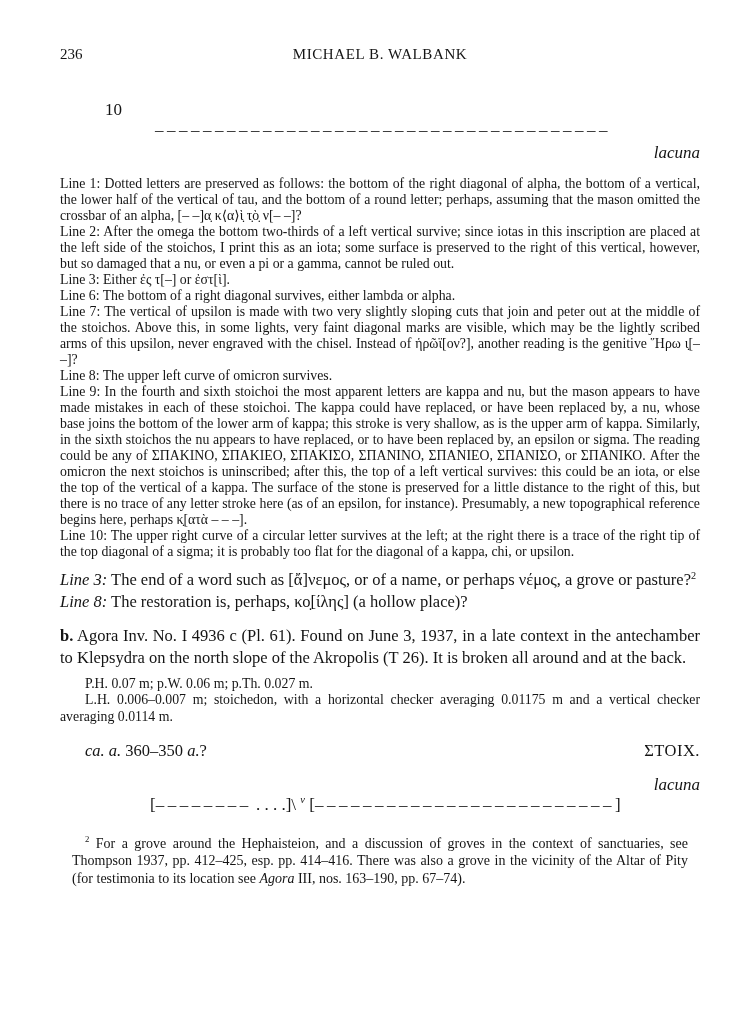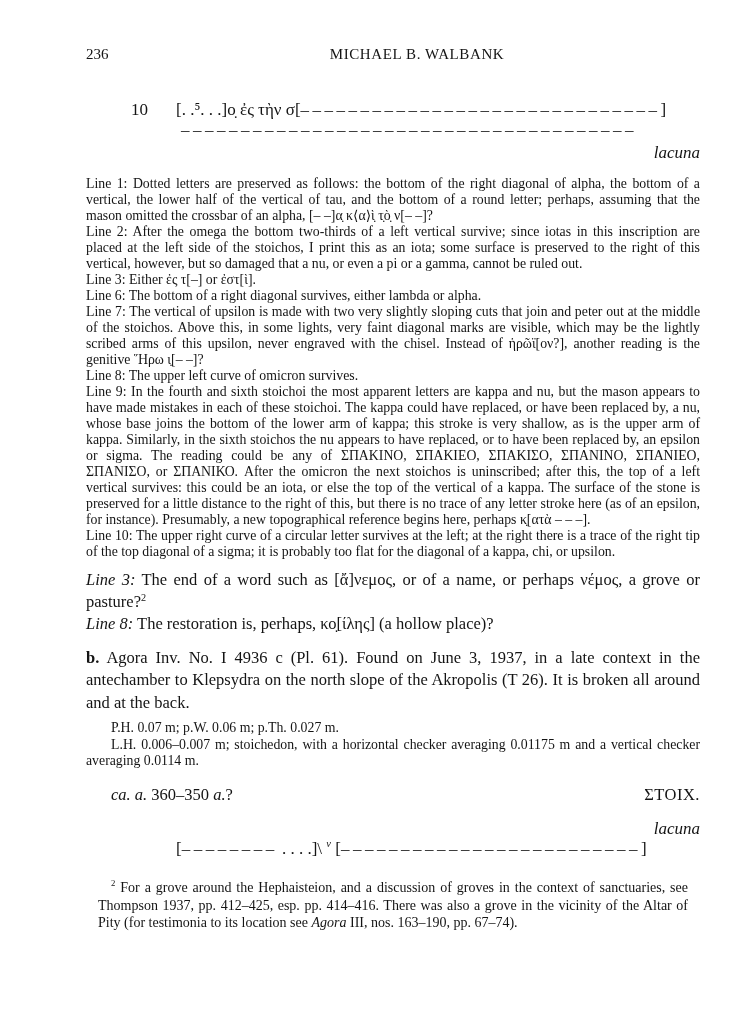--- a/index.html
+++ b/index.html
@@ -5,27 +5,27 @@
   * { box-sizing: border-box; }
   html, body { margin: 0; padding: 0; background: #e8e8e6; }
   .page {
     position: relative;
     width: 749px;
     height: 1024px;
     margin: 0 auto;
     background: #ffffff;
     color: #141414;
     font-family: "Liberation Serif", "DejaVu Serif", serif;
-    padding: 46px 49px 0 86px;
+    padding: 46px 49px 0 60px;
     overflow: hidden;
   }
   
   .running-head { position: relative; height: 20px; font-size: 15px; }
   .pageno { position: absolute; left: 0; top: 0; }
-  .head-title { position: absolute; left: 50%; top: 0; transform: translateX(-50%); letter-spacing: 0.6px; white-space: nowrap; margin-left: 24px; }
+  .head-title { position: absolute; left: 50%; top: 0; transform: translateX(-50%); letter-spacing: 0.6px; white-space: nowrap; }
 
   
   .inscription-a { margin-top: 34px; font-size: 17px; }
   .insc-row { display: flex; align-items: baseline; }
   .lineno { display: inline-block; margin-left: 45px; width: 45px; }
   .greek-line { white-space: nowrap; }
   .dashfill { letter-spacing: 3.5px; white-space: nowrap; }
   .rule-dashes { margin: 0 0 0 95px; font-size: 17px; line-height: 20px; }
   .lacuna { text-align: right; font-style: italic; font-size: 17px; margin-top: 3px; line-height: 20px; }
 
@@ -69,21 +69,20 @@
 <div class="page">
 
   <header class="running-head">
     <span class="pageno">236</span>
     <span class="head-title">MICHAEL B. WALBANK</span>
   </header>
 
   <div class="inscription-a">
     <div class="insc-row">
       <span class="lineno">10</span>
-      <span class="greek-line"><span>[. .⁵. . .]ο̣ ἐς τὴν σ[</span><span class="dashfill">––––––––––––––––––––––––––––––</span><span>]</span></span>
     </div>
     <div class="rule-dashes dashfill">––––––––––––––––––––––––––––––––––––––</div>
     <div class="lacuna">lacuna</div>
   </div>
 
   <section class="apparatus">
     <p><span class="app-label">Line 1:</span> <span>Dotted letters are preserved as follows:  the bottom of the right diagonal of alpha, the bottom of a vertical, the lower half of the vertical of tau, and the bottom of a round letter; perhaps, assuming that the mason omitted the crossbar of an alpha, [– –]α̣ κ⟨α⟩ὶ̣ τ̣ὸ̣ ν[– –]?</span></p>
     <p><span class="app-label">Line 2:</span> <span>After the omega the bottom two-thirds of a left vertical survive; since iotas in this inscription are placed at the left side of the stoichos, I print this as an iota; some surface is preserved to the right of this vertical, however, but so damaged that a nu, or even a pi or a gamma, cannot be ruled out.</span></p>
     <p><span class="app-label">Line 3:</span> <span>Either ἐς τ[–] or ἐστ[ὶ].</span></p>
     <p><span class="app-label">Line 6:</span> <span>The bottom of a right diagonal survives, either lambda or alpha.</span></p>

